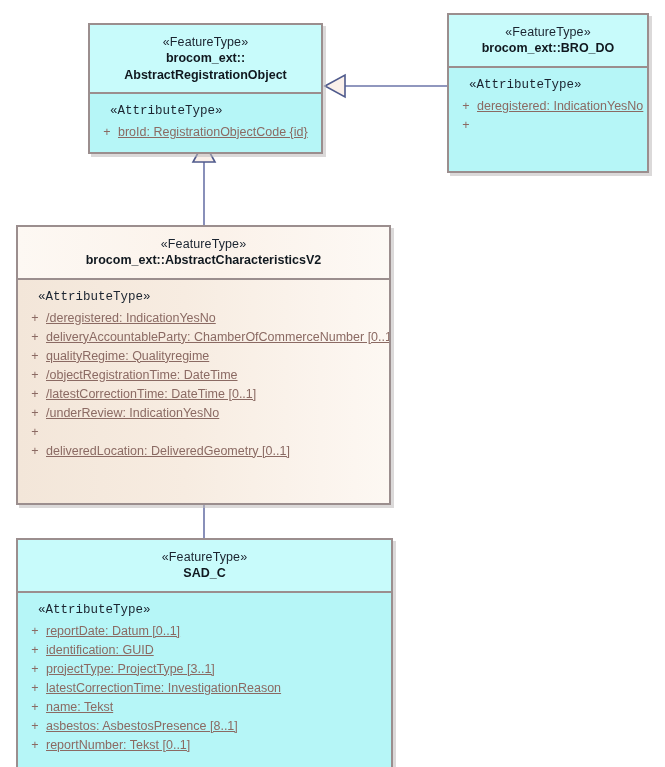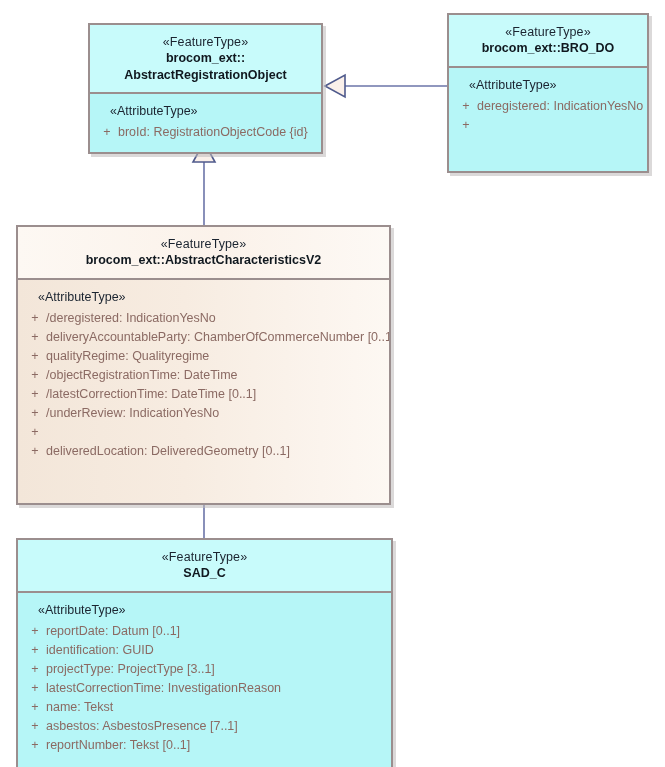--- a/index.html
+++ b/index.html
@@ -57,38 +57,40 @@
   .uml-body {
     box-sizing: border-box;
     padding: 8px 6px 10px 6px;
   }
   .compartment-label {
     font-size: 12.5px;
     color: #1b2430;
     padding-left: 14px;
     margin-bottom: 3px;
     line-height: 1.45;
+    font-family: Liberation Mono, monospace;
   }
 
   .attr-row {
     display: flex;
     align-items: baseline;
     line-height: 1.52;
     white-space: nowrap;
   }
   .attr-vis {
     width: 22px;
     flex: 0 0 22px;
     text-align: center;
     font-size: 12.5px;
     color: #8b6a63;
   }
   .attr-text {
     font-size: 12.5px;
     color: #8b6a63;
+    text-decoration: underline;
   }
 
   
   .theme-cyan .uml-header { background: #c8fbfb; }
   .theme-cyan .uml-body   { background: #b6f6f7; }
 
   
   .theme-beige .uml-header {
     background: linear-gradient(to right, #fdf8f3 0%, #fbf2ea 55%, #fdf9f5 100%);
   }
@@ -224,21 +226,21 @@
       <div class="attr-row">
         <span class="attr-vis">+</span>
         <span class="attr-text">latestCorrectionTime: InvestigationReason</span>
       </div>
       <div class="attr-row">
         <span class="attr-vis">+</span>
         <span class="attr-text">name: Tekst</span>
       </div>
       <div class="attr-row">
         <span class="attr-vis">+</span>
-        <span class="attr-text">asbestos: AsbestosPresence [7..1]</span>
+        <span class="attr-text">asbestos: AsbestosPresence [8..1]</span>
       </div>
       <div class="attr-row">
         <span class="attr-vis">+</span>
         <span class="attr-text">reportNumber: Tekst [0..1]</span>
       </div>
       <div style="height:22px"></div>
     </div>
   </div>
 
 </div>

